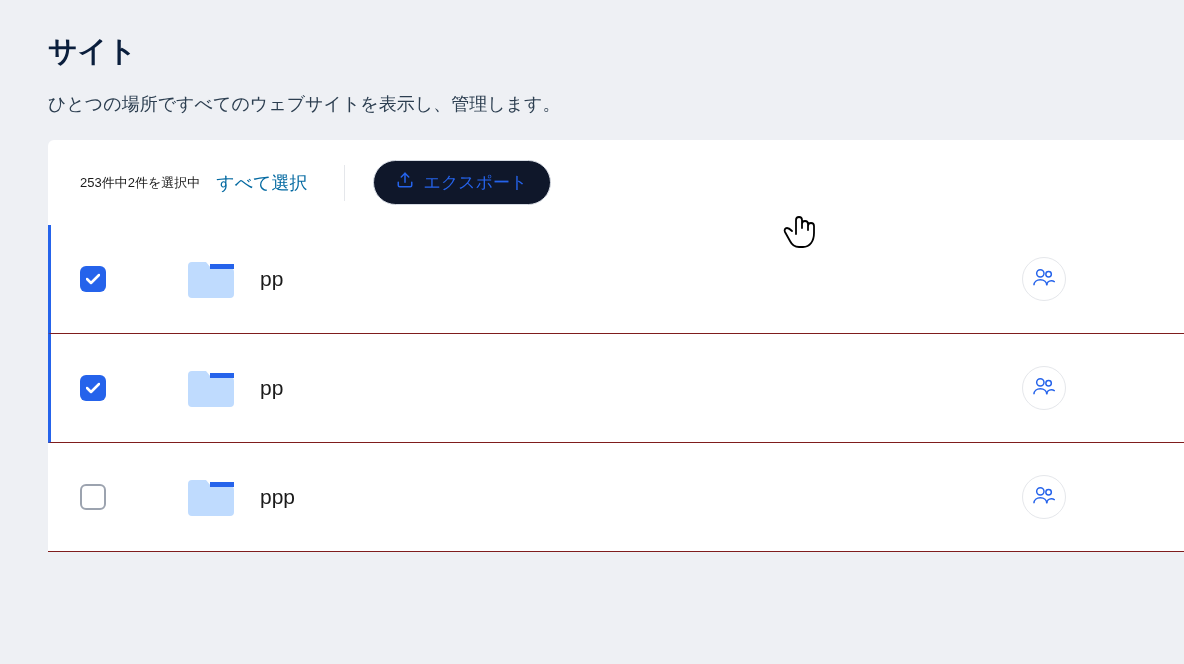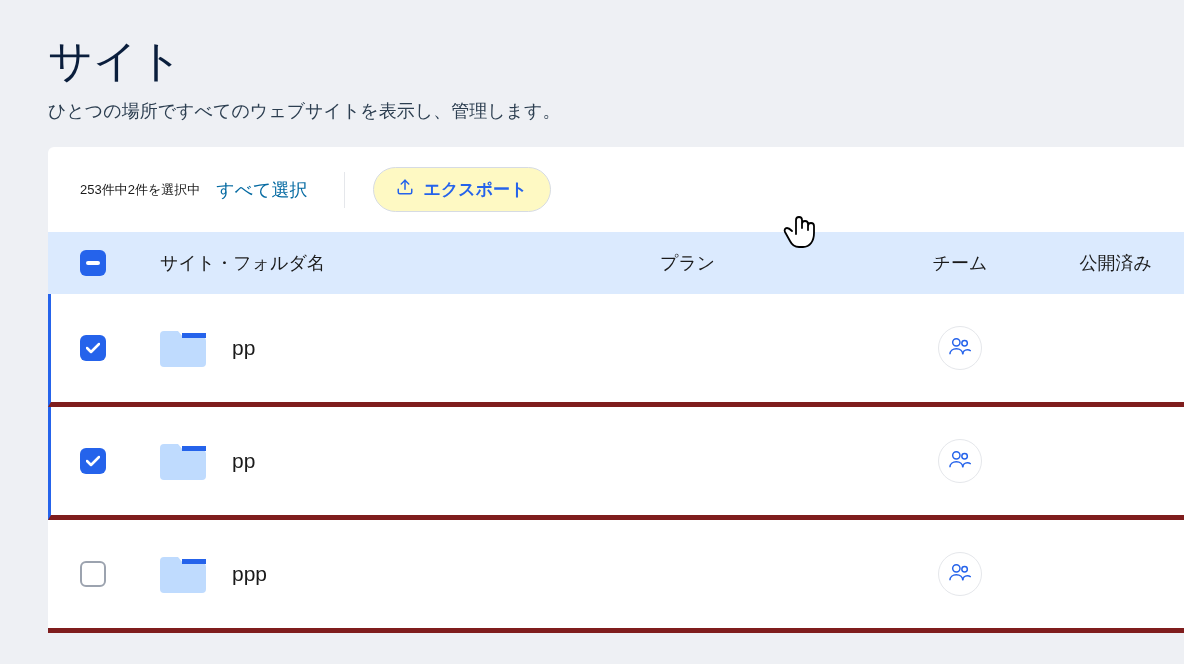--- a/index.html
+++ b/index.html
@@ -11,24 +11,24 @@
       font-family: -apple-system, BlinkMacSystemFont, "Segoe UI", "Hiragino Sans", "Hiragino Kaku Gothic ProN", Meiryo, sans-serif;
       background: #eef0f4;
       width: 1184px;
       height: 664px;
       overflow: hidden;
     }
     .page-header {
       padding: 32px 48px 24px 48px;
     }
     .page-title {
-      font-size: 44px;
-      font-weight: 400;
+      font-size: 29px;
+      font-weight: 700;
       color: #0a1e3c;
-      margin-bottom: 8px;
+      margin-bottom: 20px;
     }
     .page-subtitle {
       font-size: 18px;
       color: #2c3e50;
       font-weight: 400;
       font-family: Liberation Serif, serif;
     }
     .panel {
       background: #ffffff;
       margin-left: 48px;
@@ -58,24 +58,24 @@
       background: #e5e7eb;
       margin-right: 12px;
     }
     .action-button {
       display: inline-flex;
       align-items: center;
       gap: 10px;
       padding: 10px 22px;
       border: 1px solid #d6dbe3;
       border-radius: 24px;
-      background: #fef9c3;
+      background: #0f172a;
       color: #2563eb;
       font-size: 17px;
-      font-weight: 700;
+      font-weight: 400;
       cursor: pointer;
     }
     .action-button svg {
       width: 18px;
       height: 18px;
     }
     .cursor-hand {
       position: absolute;
       left: 782px;
       top: 210px;
@@ -108,22 +108,23 @@
     }
     .indeterminate-checkbox svg {
       width: 14px;
       height: 4px;
     }
     .table-row {
       display: grid;
       grid-template-columns: 80px 500px 200px 200px 1fr;
       align-items: center;
       padding: 32px 32px;
-      border-bottom: 5px solid #7f1d1d;
+      border-bottom: 1px solid #7f1d1d;
       position: relative;
+      gap: 28px;
     }
     .table-row.selected {
       border-left: 3px solid #2563eb;
       padding-left: 29px;
     }
     .col-checkbox {
       display: flex;
       align-items: center;
     }
     .row-checkbox {
@@ -197,33 +198,20 @@
         <svg viewBox="0 0 24 24" fill="none" stroke="#2563eb" stroke-width="2" stroke-linecap="round" stroke-linejoin="round">
           <path d="M21 15v4a2 2 0 0 1-2 2H5a2 2 0 0 1-2-2v-4"></path>
           <polyline points="17 8 12 3 7 8"></polyline>
           <line x1="12" y1="3" x2="12" y2="15"></line>
         </svg>
       </span>
       <span>エクスポート</span>
     </button>
   </div>
 
-  <div class="table-header">
-    <div class="col-checkbox">
-      <div class="indeterminate-checkbox">
-        <svg viewBox="0 0 14 4">
-            <rect x="0" y="0" width="14" height="4" rx="2" fill="#ffffff"></rect>
-          </svg>
-      </div>
-    </div>
-    <div>サイト・フォルダ名</div>
-    <div>プラン</div>
-    <div style="text-align:center;">チーム</div>
-    <div style="text-align:right;">公開済み</div>
-  </div>
 
   <div class="table-row selected">
     <div class="col-checkbox">
       <div class="row-checkbox checked">
         <svg viewBox="0 0 14 12">
             <polyline points="1 6 5 10 13 2" fill="none" stroke="#ffffff" stroke-width="2.5" stroke-linecap="round" stroke-linejoin="round"></polyline>
           </svg>
       </div>
     </div>
     <div class="col-name">

